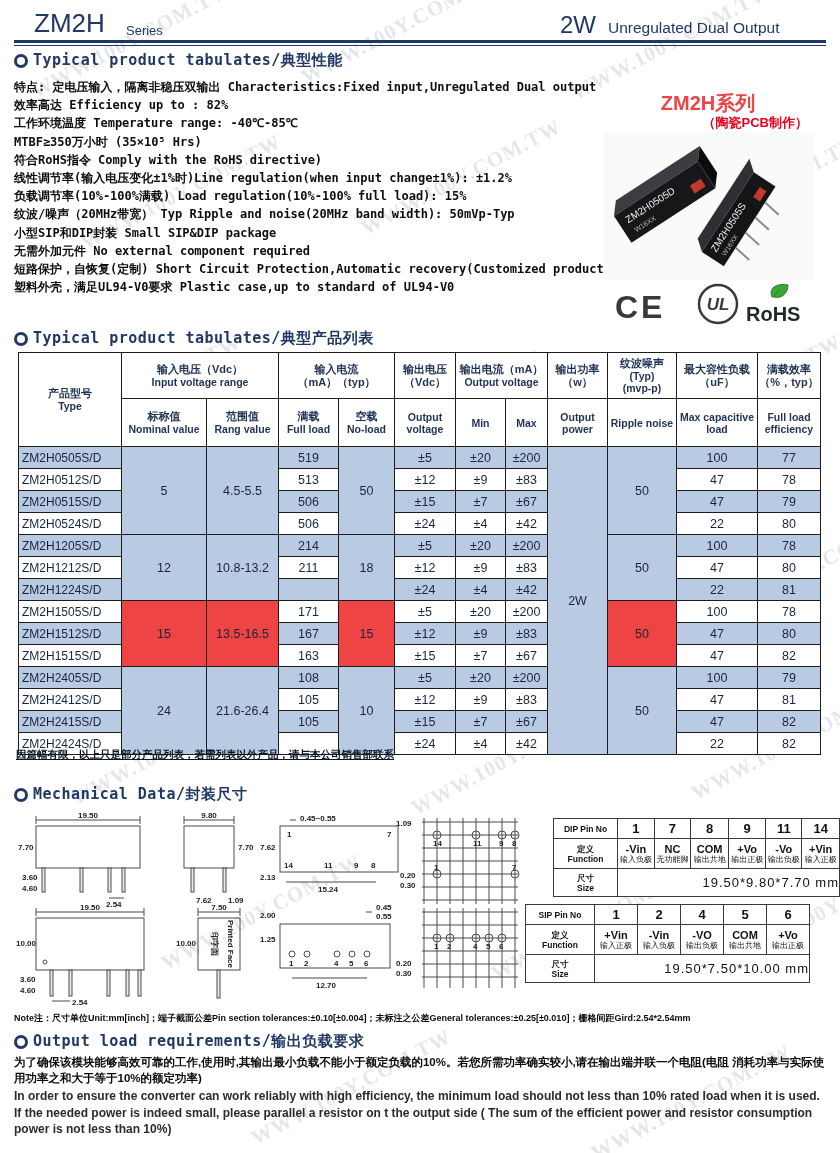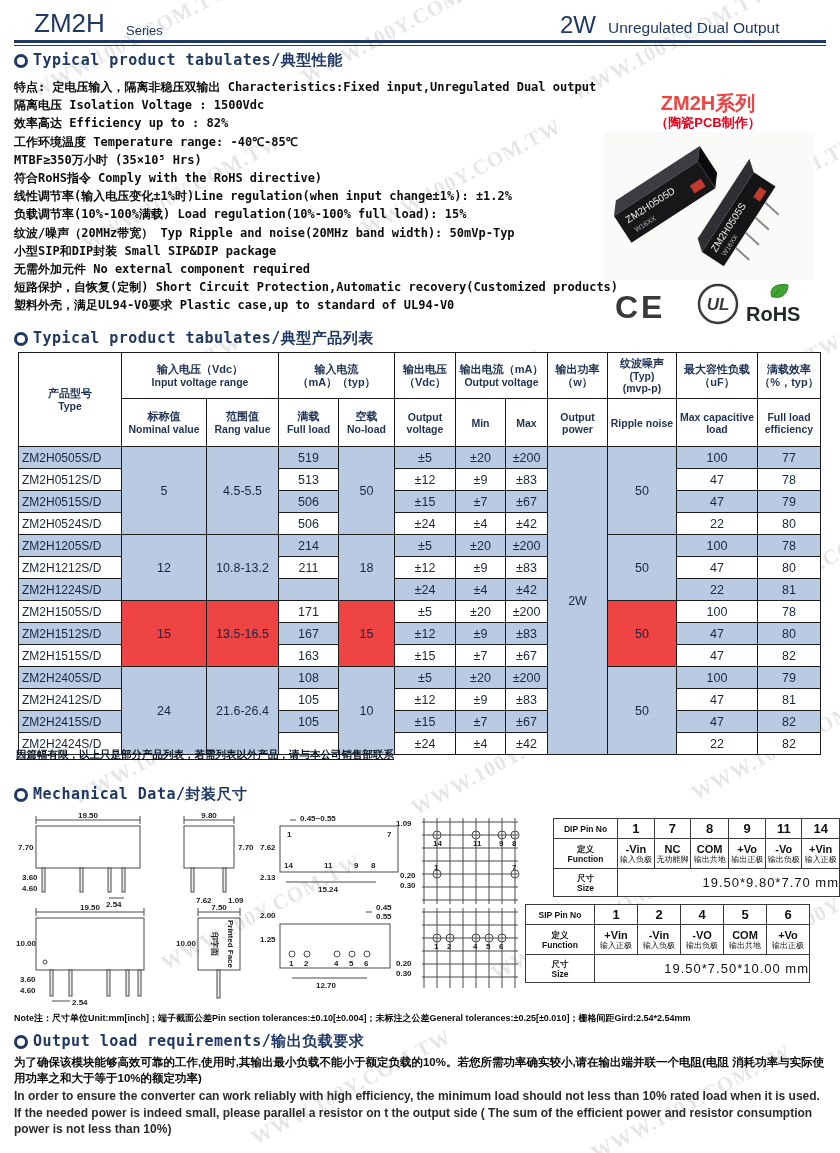--- a/index.html
+++ b/index.html
@@ -18,21 +18,21 @@
   .sec-title{position:absolute;z-index:2;display:flex;align-items:center;gap:5px;
              font-family:"DejaVu Sans Mono",monospace;font-weight:bold;font-size:15px;
              color:#1f3864;letter-spacing:.5px;white-space:nowrap;}
   .bullet{width:8px;height:8px;border:3px solid #1f3864;border-radius:50%;display:inline-block;flex:none;}
   
   .feat{position:absolute;left:14px;top:78px;z-index:2;font-family:"DejaVu Sans Mono",monospace;
         font-weight:bold;font-size:12px;line-height:18.2px;color:#0d0d0d;white-space:nowrap;}
   
   .panel-title{position:absolute;z-index:2;left:608px;top:90px;width:200px;text-align:center;
                font-size:20px;font-weight:bold;color:#ef4444;}
-  .panel-sub{position:absolute;z-index:2;left:608px;top:114px;width:200px;text-align:center;
+  .panel-sub{position:absolute;z-index:2;left:608px;top:114px;width:200px;text-align:right;
              font-size:13px;font-weight:bold;color:#e8001c;}
   
   .t{position:absolute;z-index:2;left:18px;top:352px;border-collapse:collapse;table-layout:fixed;background:#fff;}
   .t th,.t td{border:1px solid #1c1c1c;text-align:center;vertical-align:middle;padding:0;overflow:hidden;}
   .hzh{font-size:11px;font-weight:bold;color:#1e3254;line-height:13px;}
   .hen{font-size:10.5px;font-weight:bold;color:#1e3254;line-height:12px;}
   .t tbody td{font-size:12.5px;color:#16263e;height:21px;background:#fff;}
   .t tbody tr.odd td{background:#b9cbe3;}
   .t tbody td.m{background:#ef4444;}
   .t tbody td.type{text-align:left;padding-left:3px;font-size:12px;}
@@ -88,21 +88,20 @@
       <div class="r1"></div>
       <div class="r2"></div>
     </div>
 
   <div class="sec-title" style="left:14px;top:51px;">
     <span class="bullet"></span>
     <span>Typical product tabulates/典型性能</span>
   </div>
   <div class="feat">
     <div>特点: 定电压输入，隔离非稳压双输出 Characteristics:Fixed input,Unregulated Dual output</div>
-    <div>隔离电压 Isolation Voltage : 1500Vdc</div>
     <div>效率高达 Efficiency up to : 82%</div>
     <div>工作环境温度 Temperature range: -40℃-85℃</div>
     <div>MTBF≥350万小时 (35×10⁵ Hrs)</div>
     <div>符合RoHS指令 Comply with the RoHS directive)</div>
     <div>线性调节率(输入电压变化±1%时)Line regulation(when input change±1%): ±1.2%</div>
     <div>负载调节率(10%-100%满载) Load regulation(10%-100% full load): 15%</div>
     <div>纹波/噪声（20MHz带宽） Typ Ripple and noise(20MHz band width): 50mVp-Typ</div>
     <div>小型SIP和DIP封装 Small SIP&amp;DIP package</div>
     <div>无需外加元件 No external component required</div>
     <div>短路保护，自恢复(定制) Short Circuit Protection,Automatic recovery(Customized products)</div>

